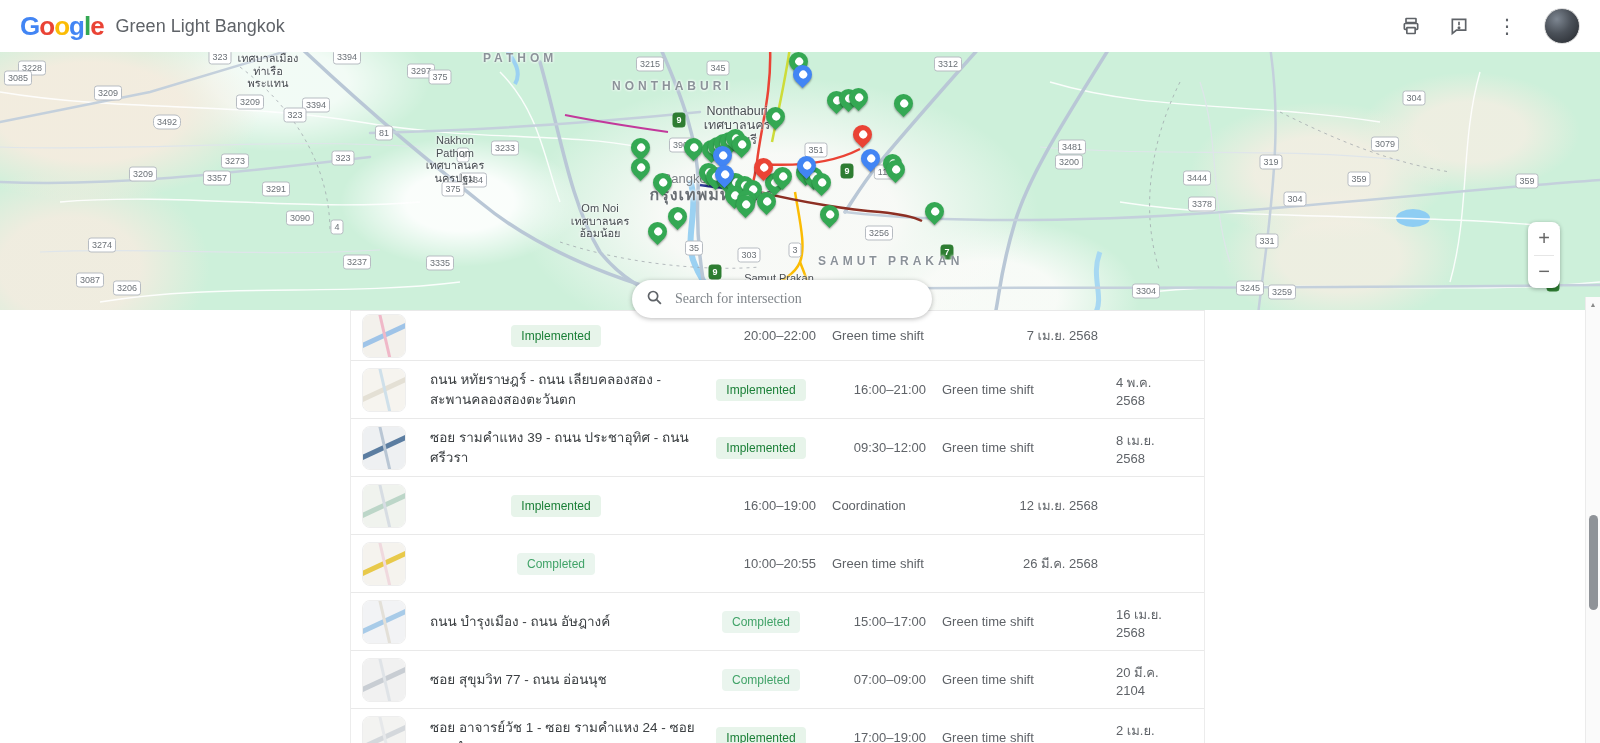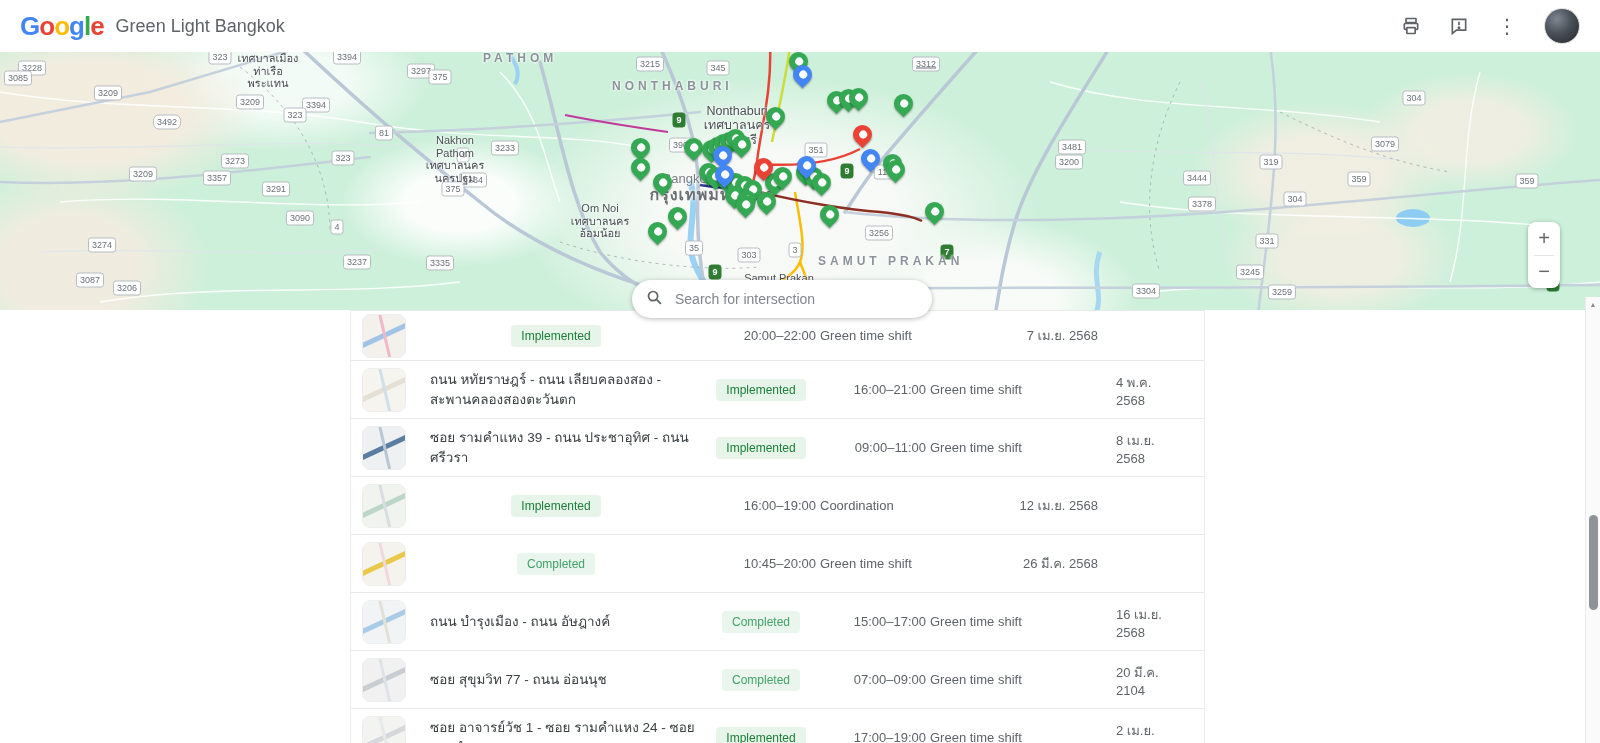--- a/index.html
+++ b/index.html
@@ -36,33 +36,33 @@
   .shield.green{background:#2e7d32;border-color:#2e7d32;color:#fff;font-weight:bold;}
   .pin{position:absolute;width:19px;height:19px;border-radius:50% 50% 50% 0;transform:rotate(-45deg);box-shadow:-1px 1px 2px rgba(0,0,0,.35);z-index:10;cursor:pointer;}
   .pin::after{content:"";position:absolute;left:5.5px;top:5.5px;width:8px;height:8px;background:#fff;border-radius:50%;}
 
   .zoom-ctl{position:absolute;left:1528px;top:222px;width:32px;height:66px;background:#fff;border-radius:8px;box-shadow:0 1px 4px rgba(0,0,0,.3);display:flex;flex-direction:column;z-index:20;}
   .zoom-btn{flex:1;display:flex;align-items:center;justify-content:center;font-size:20px;color:#666;cursor:pointer;}
   .zoom-div{height:1px;background:#e6e6e6;margin:0 6px;}
 
   
   .search-pill{position:absolute;left:632px;top:280px;width:300px;height:38px;background:#fff;border-radius:20px;box-shadow:0 1px 5px rgba(0,0,0,.28);display:flex;align-items:center;padding:0 14px;box-sizing:border-box;z-index:30;}
-  .search-pill input{border:none;outline:none;flex:1;font-size:14px;color:#1d4ed8;margin-left:10px;font-family:Liberation Sans, sans-serif;background:transparent;}
+  .search-pill input{border:none;outline:none;flex:1;font-size:14px;color:#1d4ed8;margin-left:10px;font-family:Liberation Serif, serif;background:transparent;}
   .search-pill input::placeholder{color:#80868b;}
 
   
   .table{position:absolute;left:350px;top:310px;width:855px;border-left:1px solid #ececec;border-right:1px solid #ececec;border-top:1px solid #e9e9e9;box-sizing:border-box;background:#fff;z-index:2;}
   .row{display:grid;grid-template-columns:44px 300px 110px 110px 190px 1fr;align-items:center;padding:0 11px;min-height:58px;border-bottom:1px solid #e9e9e9;cursor:pointer;box-sizing:border-box;}
   .row:first-child{min-height:50px;}
   .thumb{width:44px;height:44px;border-radius:8px;overflow:hidden;border:1px solid #eee;box-sizing:border-box;}
   .cell-name{margin-left:24px;font-size:13.5px;color:#3c4043;line-height:1.45;}
   .cell-badge{justify-self:center;}
   .badge{display:inline-block;padding:4px 10px;border-radius:4px;font-size:12px;}
   .cell-time{justify-self:end;font-size:13px;color:#5f6368;}
-  .cell-type{padding-left:4px;font-size:13px;color:#5f6368;}
+  .cell-type{padding-left:16px;font-size:13px;color:#5f6368;}
   .cell-date{justify-self:end;padding-right:18px;font-size:13px;color:#5f6368;}
 
   
   .scrollbar{position:absolute;right:0;top:297px;width:14px;height:446px;background:#fafafa;border-left:1px solid #ebebeb;z-index:40;}
   .sb-arrow{width:100%;height:14px;display:flex;align-items:center;justify-content:center;font-size:7px;color:#8a8a8a;cursor:pointer;}
   .sb-thumb{position:absolute;left:2.5px;top:218px;width:9px;height:95px;background:#8f9398;border-radius:5px;cursor:pointer;}
 </style>
 </head>
 <body>
 
@@ -200,40 +200,40 @@
         <div class="shield" style="left: 276px; top: 137px;">3291</div>
         <div class="shield" style="left: 300px; top: 166px;">3090</div>
         <div class="shield" style="left: 337px; top: 175px;">4</div>
         <div class="shield" style="left: 102px; top: 193px;">3274</div>
         <div class="shield" style="left: 357px; top: 210px;">3237</div>
         <div class="shield" style="left: 440px; top: 211px;">3335</div>
         <div class="shield" style="left: 90px; top: 220px; margin-top: 8px;">3087</div>
         <div class="shield" style="left: 127px; top: 236px;">3206</div>
         <div class="shield" style="left: 650px; top: 12px;">3215</div>
         <div class="shield" style="left: 718px; top: 16px;">345</div>
-        <div class="shield" style="left: 926px; top: 12px; text-decoration: underline;">3312</div>
+        <div class="shield" style="left: 948px; top: 12px;">3312</div>
         <div class="shield" style="left: 683px; top: 93px;">3902</div>
         <div class="shield" style="left: 816px; top: 98px;">351</div>
         <div class="shield" style="left: 885px; top: 120px;">119</div>
         <div class="shield" style="left: 879px; top: 181px;">3256</div>
         <div class="shield" style="left: 749px; top: 203px;">303</div>
         <div class="shield" style="left: 795px; top: 198px;">3</div>
         <div class="shield" style="left: 694px; top: 196px;">35</div>
         <div class="shield" style="left: 1072px; top: 95px;">3481</div>
         <div class="shield" style="left: 1069px; top: 110px;">3200</div>
         <div class="shield" style="left: 1414px; top: 46px;">304</div>
         <div class="shield" style="left: 1385px; top: 92px;">3079</div>
         <div class="shield" style="left: 1271px; top: 110px;">319</div>
         <div class="shield" style="left: 1197px; top: 126px;">3444</div>
         <div class="shield" style="left: 1359px; top: 127px;">359</div>
         <div class="shield" style="left: 1527px; top: 129px;">359</div>
         <div class="shield" style="left: 1202px; top: 152px;">3378</div>
         <div class="shield" style="left: 1295px; top: 147px;">304</div>
         <div class="shield" style="left: 1267px; top: 189px;">331</div>
-        <div class="shield" style="left: 1250px; top: 220px;">3245</div>
+        <div class="shield" style="left: 1250px; top: 236px;">3245</div>
         <div class="shield" style="left: 1146px; top: 239px;">3304</div>
         <div class="shield" style="left: 1282px; top: 240px;">3259</div>
         <div class="shield green" style="left: 679px; top: 68px;">9</div>
         <div class="shield green" style="left: 847px; top: 119px;">9</div>
         <div class="shield green" style="left: 715px; top: 220px;">9</div>
         <div class="shield green" style="left: 947px; top: 200px;">7</div>
         <div class="shield green" style="left: 1553px; top: 232px;">7</div>
       </div>
     <div id="map-pins">
         <div class="pin" style="background: rgb(52, 168, 83); left: 789px; top: 0px;"></div>
@@ -330,21 +330,21 @@
       <div class="row">
     <div class="thumb">
       <svg width="44" height="44" viewBox="0 0 44 44">
         <rect class="t-base" x="0" y="0" width="44" height="44" fill="#eef0f2"></rect>
         <path class="t-a" d="M-4,32 L48,8" stroke-width="5" fill="none" stroke="#5b7da1"></path>
         <path class="t-b" d="M16,-4 L28,48" stroke-width="3" fill="none" stroke="#b9c6d4"></path>
       </svg>
     </div>
     <div class="cell-name">ซอย รามคำแหง 39 - ถนน ประชาอุทิศ - ถนน ศรีวรา</div>
     <div class="cell-badge"><span class="badge" style="background: rgb(231, 244, 234); color: rgb(26, 127, 55);">Implemented</span></div>
-    <div class="cell-time">09:00–11:00</div>
+    <div class="cell-time">09:30–12:00</div>
     <div class="cell-type">Green time shift</div>
     <div class="cell-date">8 เม.ย. 2568</div>
   </div>
       <div class="row">
     <div class="thumb">
       <svg width="44" height="44" viewBox="0 0 44 44">
         <rect class="t-base" x="0" y="0" width="44" height="44" fill="#f0f3ee"></rect>
         <path class="t-a" d="M-4,32 L48,8" stroke-width="5" fill="none" stroke="#bcd6c8"></path>
         <path class="t-b" d="M16,-4 L28,48" stroke-width="3" fill="none" stroke="#d7dde3"></path>
       </svg>
@@ -356,21 +356,21 @@
   </div>
       <div class="row">
     <div class="thumb">
       <svg width="44" height="44" viewBox="0 0 44 44">
         <rect class="t-base" x="0" y="0" width="44" height="44" fill="#f5f3ee"></rect>
         <path class="t-a" d="M-4,32 L48,8" stroke-width="5" fill="none" stroke="#e8c94a"></path>
         <path class="t-b" d="M16,-4 L28,48" stroke-width="3" fill="none" stroke="#f0d9de"></path>
       </svg>
     </div>
     <div class="cell-badge"><span class="badge" style="background: rgb(234, 245, 238); color: rgb(65, 163, 104);">Completed</span></div>
-    <div class="cell-time">10:45–20:00</div>
+    <div class="cell-time">10:00–20:55</div>
     <div class="cell-type">Green time shift</div>
     <div class="cell-date">26 มี.ค. 2568</div>
   </div>
       <div class="row">
     <div class="thumb">
       <svg width="44" height="44" viewBox="0 0 44 44">
         <rect class="t-base" x="0" y="0" width="44" height="44" fill="#f2f3f5"></rect>
         <path class="t-a" d="M-4,32 L48,8" stroke-width="5" fill="none" stroke="#a8cbe8"></path>
         <path class="t-b" d="M16,-4 L28,48" stroke-width="3" fill="none" stroke="#e3e0d8"></path>
       </svg>

